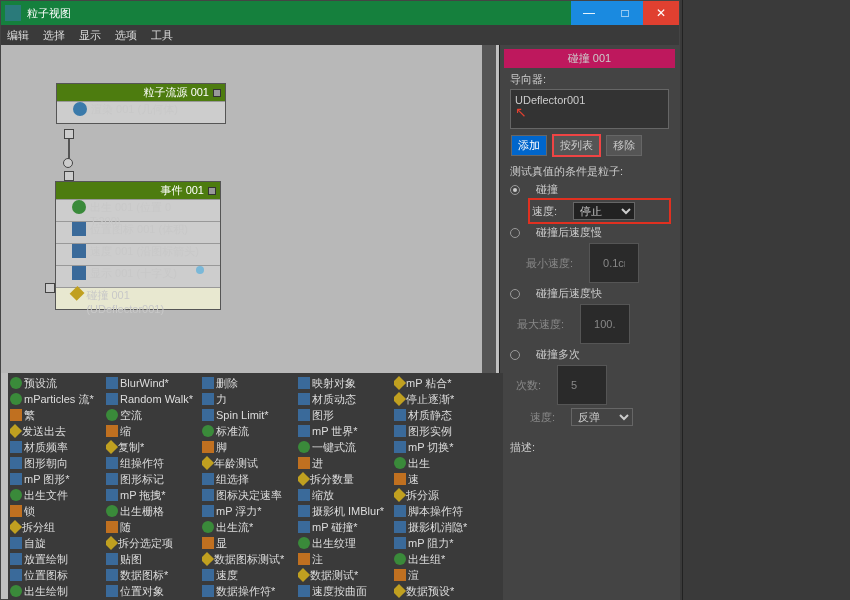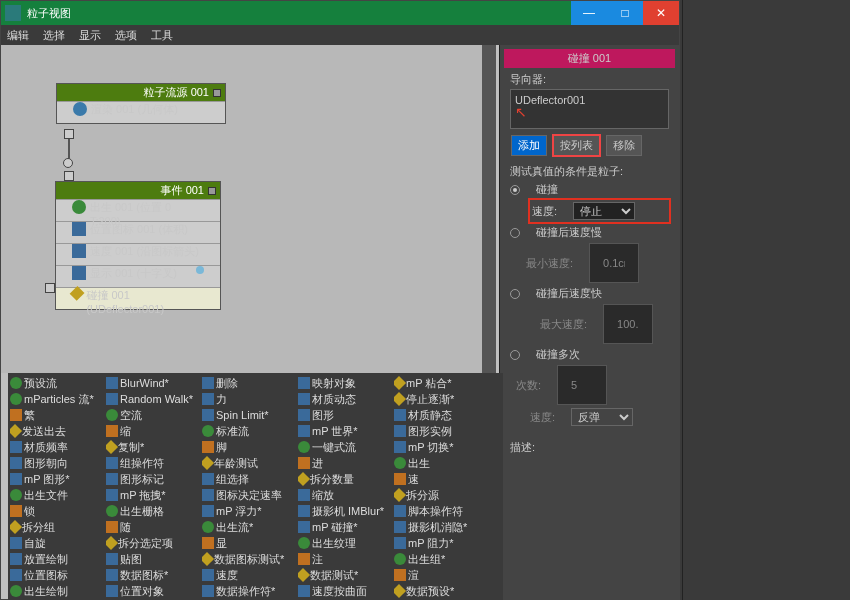--- a/index.html
+++ b/index.html
@@ -143,21 +143,21 @@
         <span>碰撞后速度慢</span>
       </div>
     <div class="srow" style="margin-left:22px;color:#888">
         <span>最小速度:</span>
         <input class="spin" value="0.1cm" style="">
       </div>
     <div class="srow">
         <span class="radio"></span>
         <span>碰撞后速度快</span>
       </div>
-    <div class="srow" style="margin-left:36px;color:#888">
+    <div class="srow" style="margin-left:13px;color:#888">
         <span>最大速度:</span>
         <input class="spin" value="100.0cm" style="">
       </div>
     <div class="srow">
         <span class="radio"></span>
         <span>碰撞多次</span>
       </div>
     <div class="srow" style="margin-left:12px;color:#888">
         <span>次数:</span>
         <input class="spin" value="5" style="">

